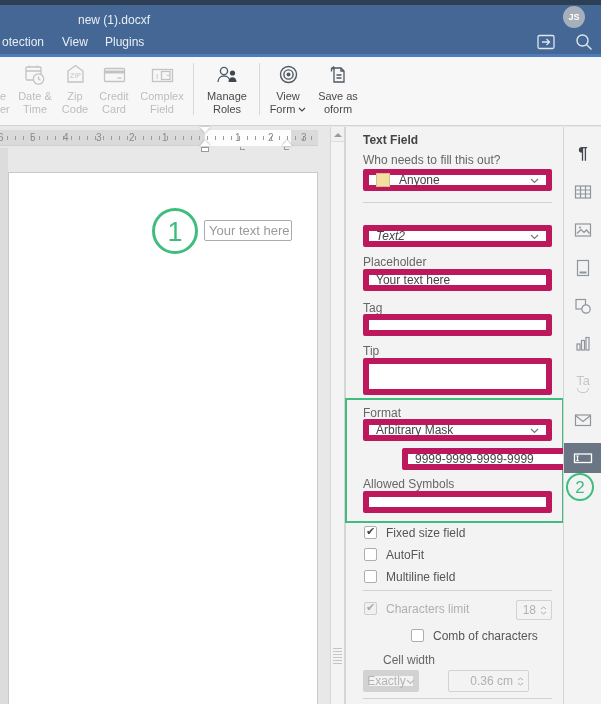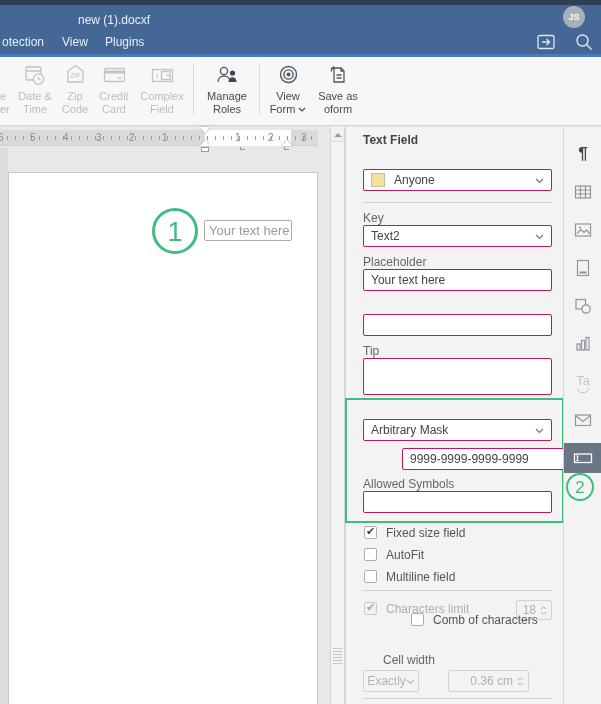--- a/index.html
+++ b/index.html
@@ -68,21 +68,21 @@
   .scroll-up:after{content:"";position:absolute;left:3px;top:5px;border-left:4px solid transparent;
               border-right:4px solid transparent;border-bottom:4px solid #9a9a9a;}
   .scroll-grip{left:333px;top:648px;width:9px;height:16px;
               background:repeating-linear-gradient(#c4c4c4 0 1px,transparent 1px 3px);}
 
   
   .panel{left:345px;top:127px;width:218px;height:577px;background:#f3f3f3;border-left:1px solid #d4d4d4;}
   .p{position:absolute;left:17px;width:189px;}
   .p-title{font-size:12px;font-weight:bold;color:#444;}
   .lbl{font-size:12px;color:#666;line-height:14px;}
-  .ctrl{height:22px;background:#fff;border:1px solid #be185d;border-radius:2px;display:flex;
+  .ctrl{height:22px;background:#fff;border:6px solid #be185d;border-radius:2px;display:flex;
         align-items:center;padding:0 7px;font-size:12px;color:#444;}
   .ctrl .grow{flex:1;}
   .ctrl-dis{background:#f3f3f3;border-color:#d2d2d2;color:#b3b3b3;}
   .swatch{width:14px;height:14px;background:#F5DFA0;border:1px solid #cfc08d;margin-right:9px;}
   .divider{height:1px;background:#d2d2d2;}
   .green-box{left:-1px;top:271px;width:219px;height:125px;border:2px solid #3FBD7E;pointer-events:none;}
   .cb-row{position:absolute;left:18px;height:15px;display:flex;align-items:center;}
   .cb{width:13px;height:13px;border:1px solid #aeaeae;border-radius:2px;background:#fff;position:relative;flex:none;}
   .cb .tick{position:absolute;left:1px;top:-2px;font-size:11px;color:#444;}
   .cb-dis{border-color:#cccccc;background:#f0f0f0;}
@@ -261,54 +261,56 @@
   <div class="abs num-circle circle1">1</div>
   <div class="abs doc-field">Your text here</div>
 
   <div class="abs doc-scroll"></div>
   <div class="abs scroll-up"></div>
   <div class="abs scroll-grip"></div>
 
   <div class="abs panel">
     <div class="p p-title" style="top:6px;">Text Field</div>
 
+    <div class="p lbl" style="top:26px;">Who needs to fill this out?</div>
     <div class="p ctrl" style="top:42px;">
       <span class="swatch"></span>
       <span class="grow">Anyone</span>
       <span><svg width="9" height="6" viewBox="0 0 9 6" fill="none" stroke="#777" stroke-width="1.2">
             <path d="M1 1l3.5 3.5L8 1"></path>
           </svg></span>
     </div>
 
     <div class="p divider" style="top:75px;"></div>
 
-    <div class="p lbl" style="top:84px;">Key</div>
-    <div class="p ctrl" style="top:98px;">
+    <div class="p ctrl" style="top:98px;font-style:italic;">
       <span class="grow">Text2</span>
       <span><svg width="9" height="6" viewBox="0 0 9 6" fill="none" stroke="#777" stroke-width="1.2">
             <path d="M1 1l3.5 3.5L8 1"></path>
           </svg></span>
     </div>
 
     <div class="p lbl" style="top:128px;">Placeholder</div>
     <div class="p ctrl" style="top:142px;">
       <span class="grow">Your text here</span>
     </div>
 
+    <div class="p lbl" style="top:174px;">Tag</div>
     <div class="p ctrl" style="top:187px;">
       <span class="grow"></span>
     </div>
 
     <div class="p lbl" style="top:217px;">Tip</div>
     <div class="p ctrl" style="top:231px;height:37px;align-items:flex-start;">
       <span class="grow"></span>
     </div>
 
     <div class="abs green-box"></div>
 
+    <div class="p lbl" style="top:279px;">Format</div>
     <div class="p ctrl" style="top:292px;gap:12px;">
       <span class="grow">Arbitrary Mask</span>
       <span><svg width="9" height="6" viewBox="0 0 9 6" fill="none" stroke="#777" stroke-width="1.2">
             <path d="M1 1l3.5 3.5L8 1"></path>
           </svg></span>
     </div>
     <div class="p ctrl" style="top:321px;margin-left:39px;">
       <span class="grow">9999-9999-9999-9999</span>
       <span><svg width="9" height="6" viewBox="0 0 9 6" fill="none" stroke="#777" stroke-width="1.2">
             <path d="M1 1l3.5 3.5L8 1"></path>
@@ -347,21 +349,21 @@
       <span class="arrows">
         <svg width="7" height="4" viewBox="0 0 7 4" fill="none" stroke="#b0b0b0" stroke-width="1">
             <path d="M1 3l2.5-2L6 3"></path>
           </svg>
         <svg width="7" height="4" viewBox="0 0 7 4" fill="none" stroke="#b0b0b0" stroke-width="1">
             <path d="M1 1l2.5 2L6 1"></path>
           </svg>
       </span>
     </div>
 
-    <div class="cb-row" style="top:485px;padding-left:47px;">
+    <div class="cb-row" style="top:501px;padding-left:47px;">
       <span class="cb"></span>
       <span class="cb-lbl">Comb of characters</span>
     </div>
 
     <div class="p lbl" style="top:526px;left:37px;">Cell width</div>
     <div class="p ctrl ctrl-dis" style="top:543px;width:56px;justify-content:center;">
       <span class="grow">Exactly</span>
       <span><svg width="9" height="6" viewBox="0 0 9 6" fill="none" stroke="#bbb" stroke-width="1.2">
             <path d="M1 1l3.5 3.5L8 1"></path>
           </svg></span>

